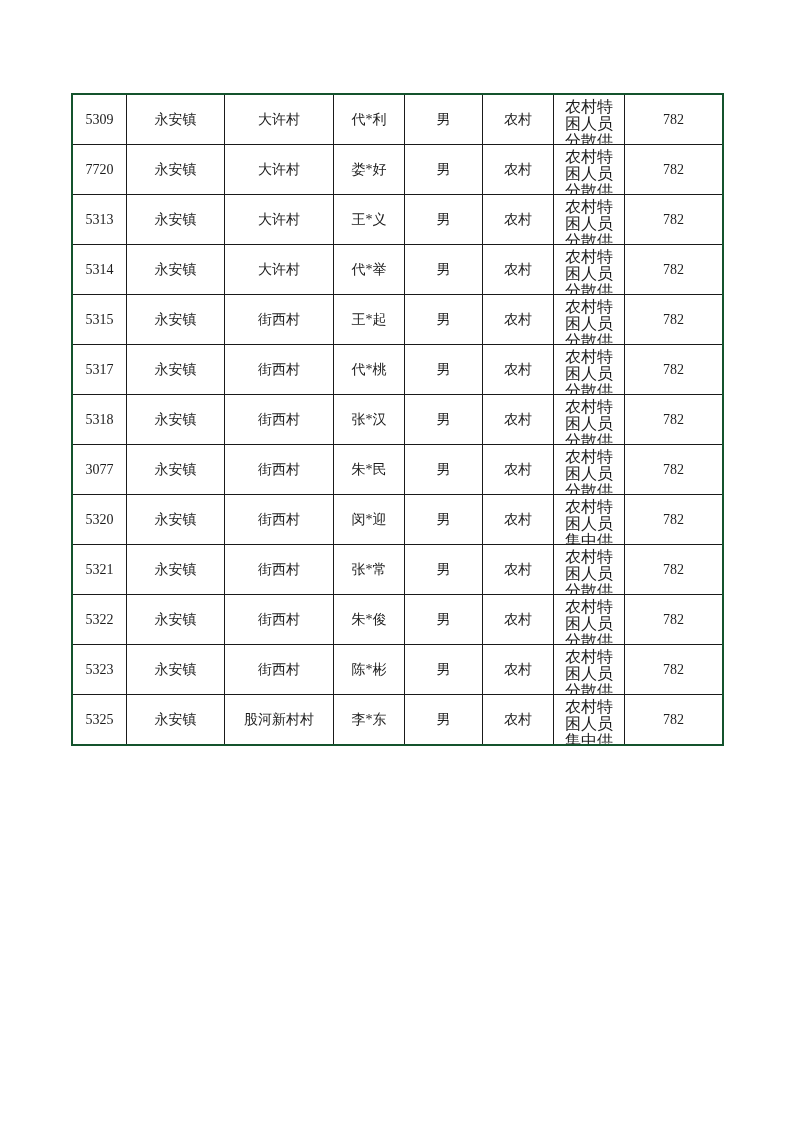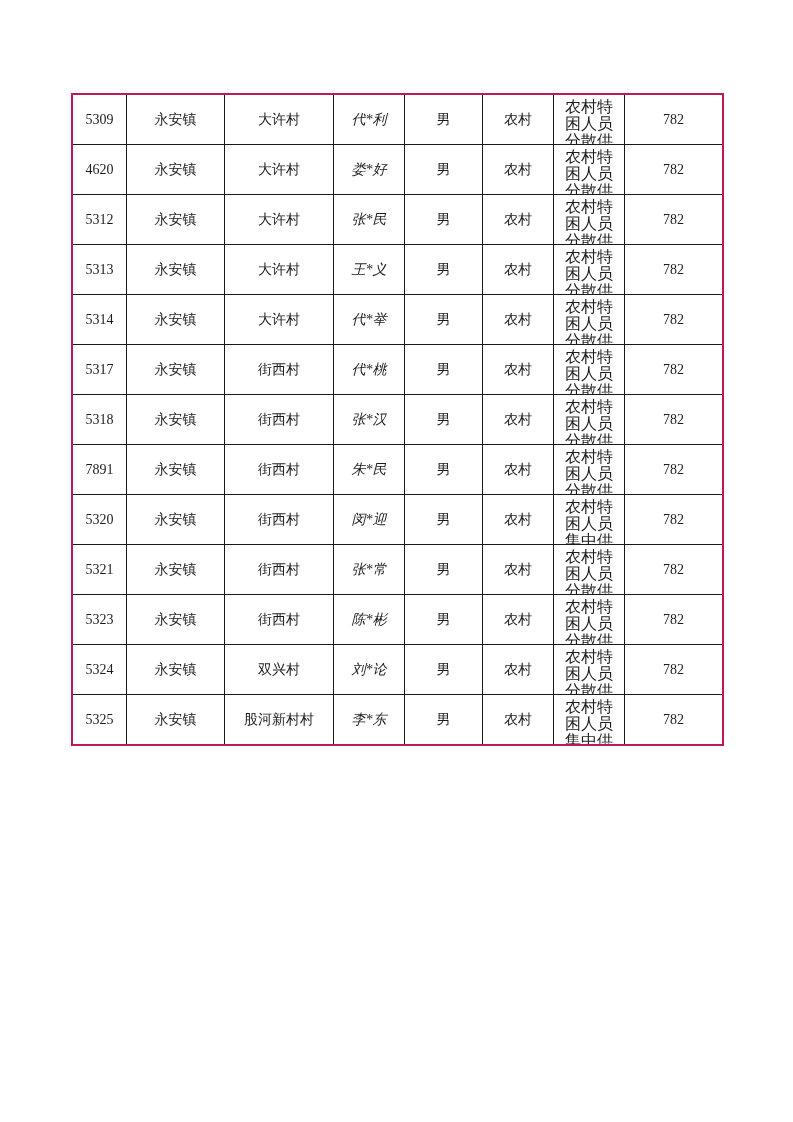--- a/index.html
+++ b/index.html
@@ -16,36 +16,36 @@
     background: #ffffff;
     overflow: hidden;
   }
   table.roster {
     position: absolute;
     left: 71px;
     top: 93px;
     border-collapse: collapse;
     table-layout: fixed;
     width: 642px;
-    border: 2px solid #be185d;
+    border: 2px solid #14532d;
   }
   table.roster td {
     border: 1.5px solid #1a1a1a;
     text-align: center;
     vertical-align: middle;
     color: #1c1c1c;
     font-size: 14px;
     height: 49px;
     padding: 0;
     overflow: hidden;
   }
   td.c-seq    { width: 53px;  font-size: 13.5px; }
   td.c-town   { width: 97px; }
   td.c-vill   { width: 108px; }
-  td.c-name   { width: 70px; font-style: italic; }
+  td.c-name   { width: 70px; }
   td.c-gender { width: 77px; }
   td.c-area   { width: 70px; }
   td.c-cat    { width: 70px; vertical-align: top; }
   td.c-amt    { width: 97px; font-size: 13.5px; }
   .cat-inner {
     width: 58px;
     margin: 0 auto;
     padding-top: 3px;
     height: 46px;
     overflow: hidden;
@@ -67,44 +67,32 @@
     <td class="c-vill">大许村</td>
     <td class="c-name">代*利</td>
     <td class="c-gender">男</td>
     <td class="c-area">农村</td>
     <td class="c-cat">
       <div class="cat-inner">农村特困人员分散供养</div>
     </td>
     <td class="c-amt">782</td>
   </tr>
         <tr>
-    <td class="c-seq">4620</td>
+    <td class="c-seq">7720</td>
     <td class="c-town">永安镇</td>
     <td class="c-vill">大许村</td>
     <td class="c-name">娄*好</td>
     <td class="c-gender">男</td>
     <td class="c-area">农村</td>
     <td class="c-cat">
       <div class="cat-inner">农村特困人员分散供养</div>
     </td>
     <td class="c-amt">782</td>
   </tr>
         <tr>
-    <td class="c-seq">5312</td>
-    <td class="c-town">永安镇</td>
-    <td class="c-vill">大许村</td>
-    <td class="c-name">张*民</td>
-    <td class="c-gender">男</td>
-    <td class="c-area">农村</td>
-    <td class="c-cat">
-      <div class="cat-inner">农村特困人员分散供养</div>
-    </td>
-    <td class="c-amt">782</td>
-  </tr>
-        <tr>
     <td class="c-seq">5313</td>
     <td class="c-town">永安镇</td>
     <td class="c-vill">大许村</td>
     <td class="c-name">王*义</td>
     <td class="c-gender">男</td>
     <td class="c-area">农村</td>
     <td class="c-cat">
       <div class="cat-inner">农村特困人员分散供养</div>
     </td>
     <td class="c-amt">782</td>
@@ -115,20 +103,32 @@
     <td class="c-vill">大许村</td>
     <td class="c-name">代*举</td>
     <td class="c-gender">男</td>
     <td class="c-area">农村</td>
     <td class="c-cat">
       <div class="cat-inner">农村特困人员分散供养</div>
     </td>
     <td class="c-amt">782</td>
   </tr>
         <tr>
+    <td class="c-seq">5315</td>
+    <td class="c-town">永安镇</td>
+    <td class="c-vill">街西村</td>
+    <td class="c-name">王*起</td>
+    <td class="c-gender">男</td>
+    <td class="c-area">农村</td>
+    <td class="c-cat">
+      <div class="cat-inner">农村特困人员分散供养</div>
+    </td>
+    <td class="c-amt">782</td>
+  </tr>
+        <tr>
     <td class="c-seq">5317</td>
     <td class="c-town">永安镇</td>
     <td class="c-vill">街西村</td>
     <td class="c-name">代*桃</td>
     <td class="c-gender">男</td>
     <td class="c-area">农村</td>
     <td class="c-cat">
       <div class="cat-inner">农村特困人员分散供养</div>
     </td>
     <td class="c-amt">782</td>
@@ -139,21 +139,21 @@
     <td class="c-vill">街西村</td>
     <td class="c-name">张*汉</td>
     <td class="c-gender">男</td>
     <td class="c-area">农村</td>
     <td class="c-cat">
       <div class="cat-inner">农村特困人员分散供养</div>
     </td>
     <td class="c-amt">782</td>
   </tr>
         <tr>
-    <td class="c-seq">7891</td>
+    <td class="c-seq">3077</td>
     <td class="c-town">永安镇</td>
     <td class="c-vill">街西村</td>
     <td class="c-name">朱*民</td>
     <td class="c-gender">男</td>
     <td class="c-area">农村</td>
     <td class="c-cat">
       <div class="cat-inner">农村特困人员分散供养</div>
     </td>
     <td class="c-amt">782</td>
   </tr>
@@ -175,36 +175,36 @@
     <td class="c-vill">街西村</td>
     <td class="c-name">张*常</td>
     <td class="c-gender">男</td>
     <td class="c-area">农村</td>
     <td class="c-cat">
       <div class="cat-inner">农村特困人员分散供养</div>
     </td>
     <td class="c-amt">782</td>
   </tr>
         <tr>
+    <td class="c-seq">5322</td>
+    <td class="c-town">永安镇</td>
+    <td class="c-vill">街西村</td>
+    <td class="c-name">朱*俊</td>
+    <td class="c-gender">男</td>
+    <td class="c-area">农村</td>
+    <td class="c-cat">
+      <div class="cat-inner">农村特困人员分散供养</div>
+    </td>
+    <td class="c-amt">782</td>
+  </tr>
+        <tr>
     <td class="c-seq">5323</td>
     <td class="c-town">永安镇</td>
     <td class="c-vill">街西村</td>
     <td class="c-name">陈*彬</td>
-    <td class="c-gender">男</td>
-    <td class="c-area">农村</td>
-    <td class="c-cat">
-      <div class="cat-inner">农村特困人员分散供养</div>
-    </td>
-    <td class="c-amt">782</td>
-  </tr>
-        <tr>
-    <td class="c-seq">5324</td>
-    <td class="c-town">永安镇</td>
-    <td class="c-vill">双兴村</td>
-    <td class="c-name">刘*论</td>
     <td class="c-gender">男</td>
     <td class="c-area">农村</td>
     <td class="c-cat">
       <div class="cat-inner">农村特困人员分散供养</div>
     </td>
     <td class="c-amt">782</td>
   </tr>
         <tr>
     <td class="c-seq">5325</td>
     <td class="c-town">永安镇</td>

